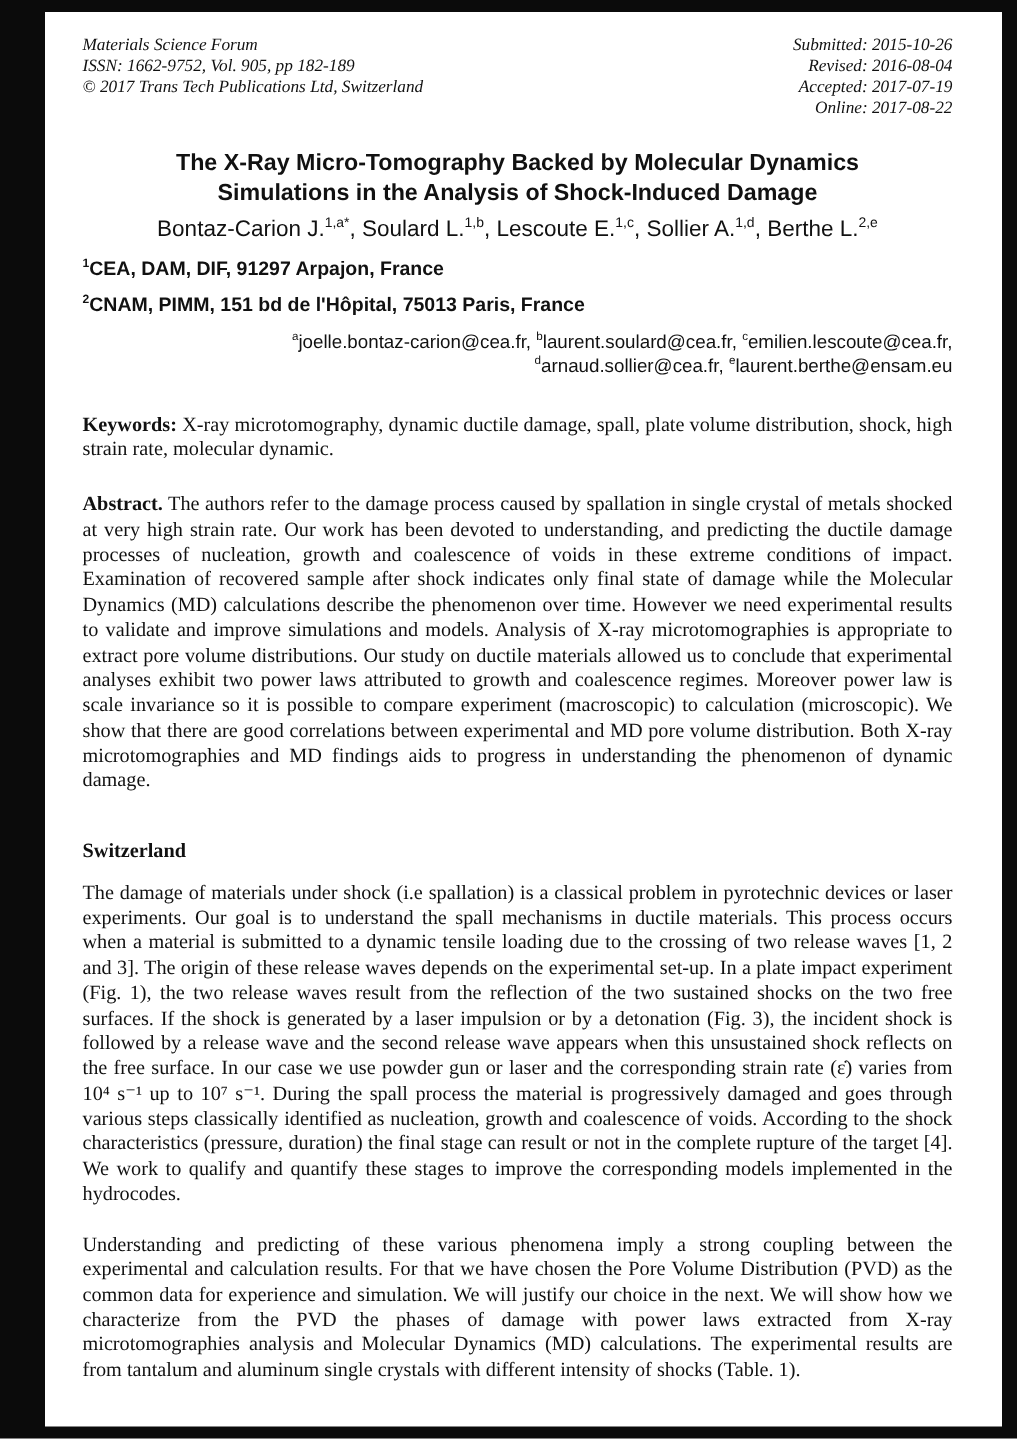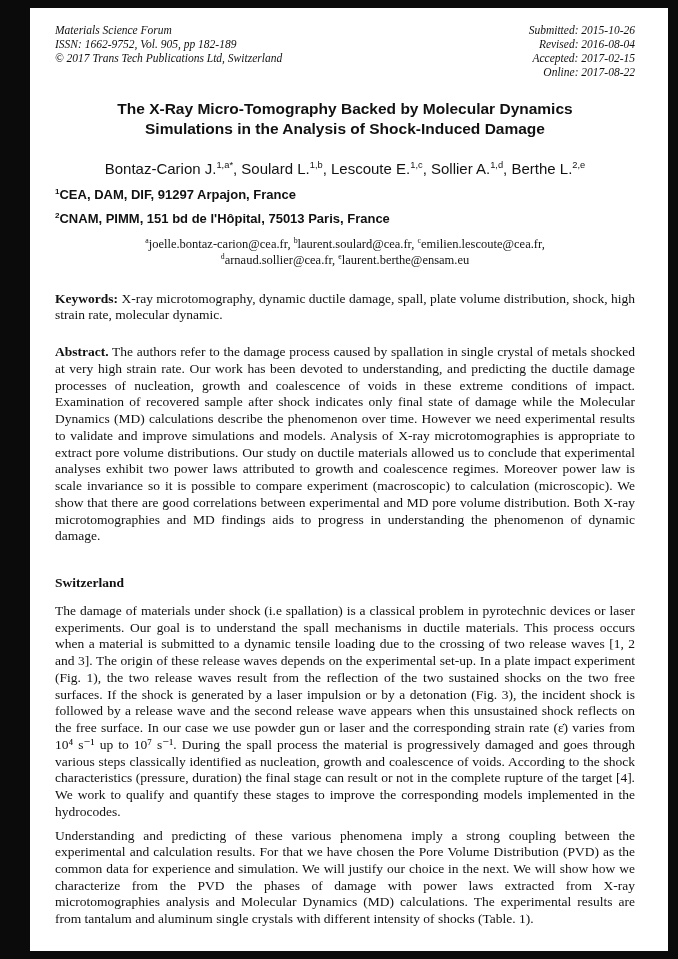--- a/index.html
+++ b/index.html
@@ -36,78 +36,78 @@
   .title {
     margin-top: 20px;
     text-align: center;
     font-family: "Liberation Sans", "DejaVu Sans", sans-serif;
     font-weight: bold;
     font-size: 15.5px;
     line-height: 1.28;
   }
   
   .authors {
-    margin-top: 20px;
+    margin-top: 4px;
     text-align: center;
     font-family: "Liberation Sans", "DejaVu Sans", sans-serif;
     font-size: 15px;
     line-height: 1.3;
   }
   sup {
     font-size: 62%;
     vertical-align: super;
     line-height: 0;
   }
   .affil {
     margin-top: 9px;
     text-align: left;
     font-family: "Liberation Sans", "DejaVu Sans", sans-serif;
     font-size: 13px;
     font-weight: bold;
   }
   .emails {
     margin-top: 10px;
-    text-align: center;
-    font-family: Liberation Serif, serif;
+    text-align: right;
+    font-family: Liberation Sans, sans-serif;
     font-size: 12.5px;
     line-height: 1.3;
   }
   
   .para {
     font-size: 13.5px;
     line-height: 1.24;
     text-align: justify;
     margin: 0;
   }
   .keywords { margin-top: 22px; }
   .abstract { margin-top: 20px; }
   .runin { font-weight: bold; }
   .section-heading {
     margin-top: 30px;
     font-weight: bold;
     font-size: 13.5px;
   }
   .intro-p1 { margin-top: 12px; }
-  .intro-p2 { margin-top: 7px; }
+  .intro-p2 { margin-top: 17px; }
 </style>
 </head>
 <body>
 
 <div class="paper">
 
   <div class="hdr">
     <div class="hdr-left">
       <div>Materials Science Forum</div>
       <div>ISSN: 1662-9752, Vol. 905, pp 182-189</div>
       <div>© 2017 Trans Tech Publications Ltd, Switzerland</div>
     </div>
     <div class="hdr-right">
       <div>Submitted: 2015-10-26</div>
       <div>Revised: 2016-08-04</div>
-      <div>Accepted: 2017-02-15</div>
+      <div>Accepted: 2017-07-19</div>
       <div>Online: 2017-08-22</div>
     </div>
   </div>
 
   <div class="title">
     <div>The X-Ray Micro-Tomography Backed by Molecular Dynamics</div>
     <div>Simulations in the Analysis of Shock-Induced Damage</div>
   </div>
 
   <div class="authors"><span><span>Bontaz-Carion J.</span><sup>1,a*</sup></span><span><span>, Soulard L.</span><sup>1,b</sup></span><span><span>, Lescoute E.</span><sup>1,c</sup></span><span><span>, Sollier A.</span><sup>1,d</sup></span><span><span>, Berthe L.</span><sup>2,e</sup></span></div>

